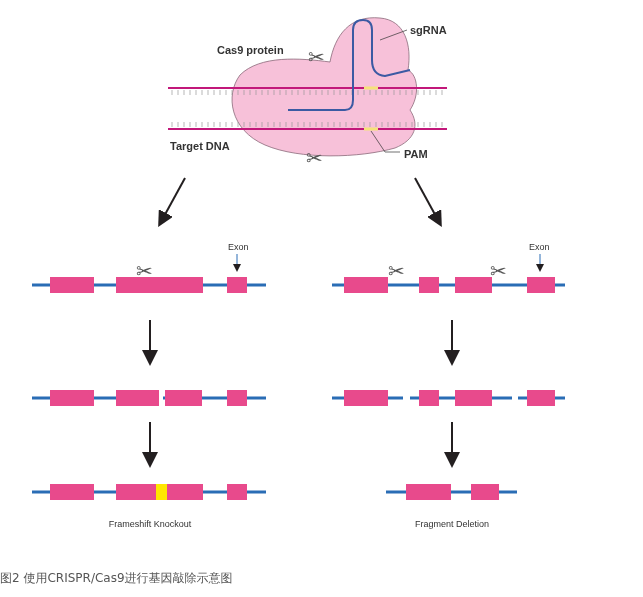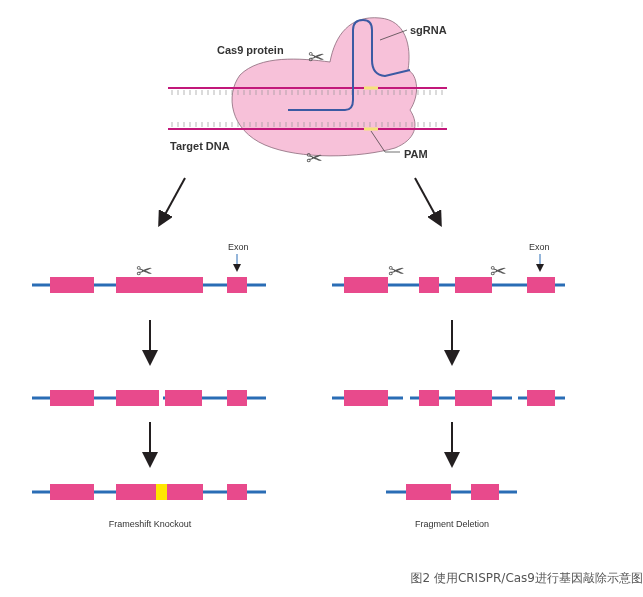--- a/index.html
+++ b/index.html
@@ -1,20 +1,20 @@
 <!DOCTYPE html>
 <html><head>
 <meta charset="utf-8">
 <style>
   html,body{margin:0;padding:0;background:#fff;}
   body{width:643px;height:597px;position:relative;overflow:hidden;font-family:"Liberation Sans",sans-serif;}
   svg{position:absolute;left:0;top:0;}
   .lbl{font-family:"Liberation Sans",sans-serif;font-weight:bold;font-size:11px;fill:#333;}
   .sm{font-family:"Liberation Sans",sans-serif;font-size:9px;fill:#333;}
-  .caption{position:absolute;left:0;width:643px;top:570px;text-align:right;font-family:"DejaVu Sans",sans-serif;font-size:12px;color:#555;}
+  .caption{position:absolute;left:0;width:643px;top:570px;text-align:left;font-family:"DejaVu Sans",sans-serif;font-size:12px;color:#555;}
 </style>
 </head>
 <body>
 
 <svg width="643" height="597" viewBox="0 0 643 597">
   <defs>
     <marker id="ah" markerWidth="8" markerHeight="8" refX="4" refY="4" orient="auto">
       <path d="M0,0 L8,4 L0,8 Z" fill="#231f20"></path>
     </marker>
   </defs>

